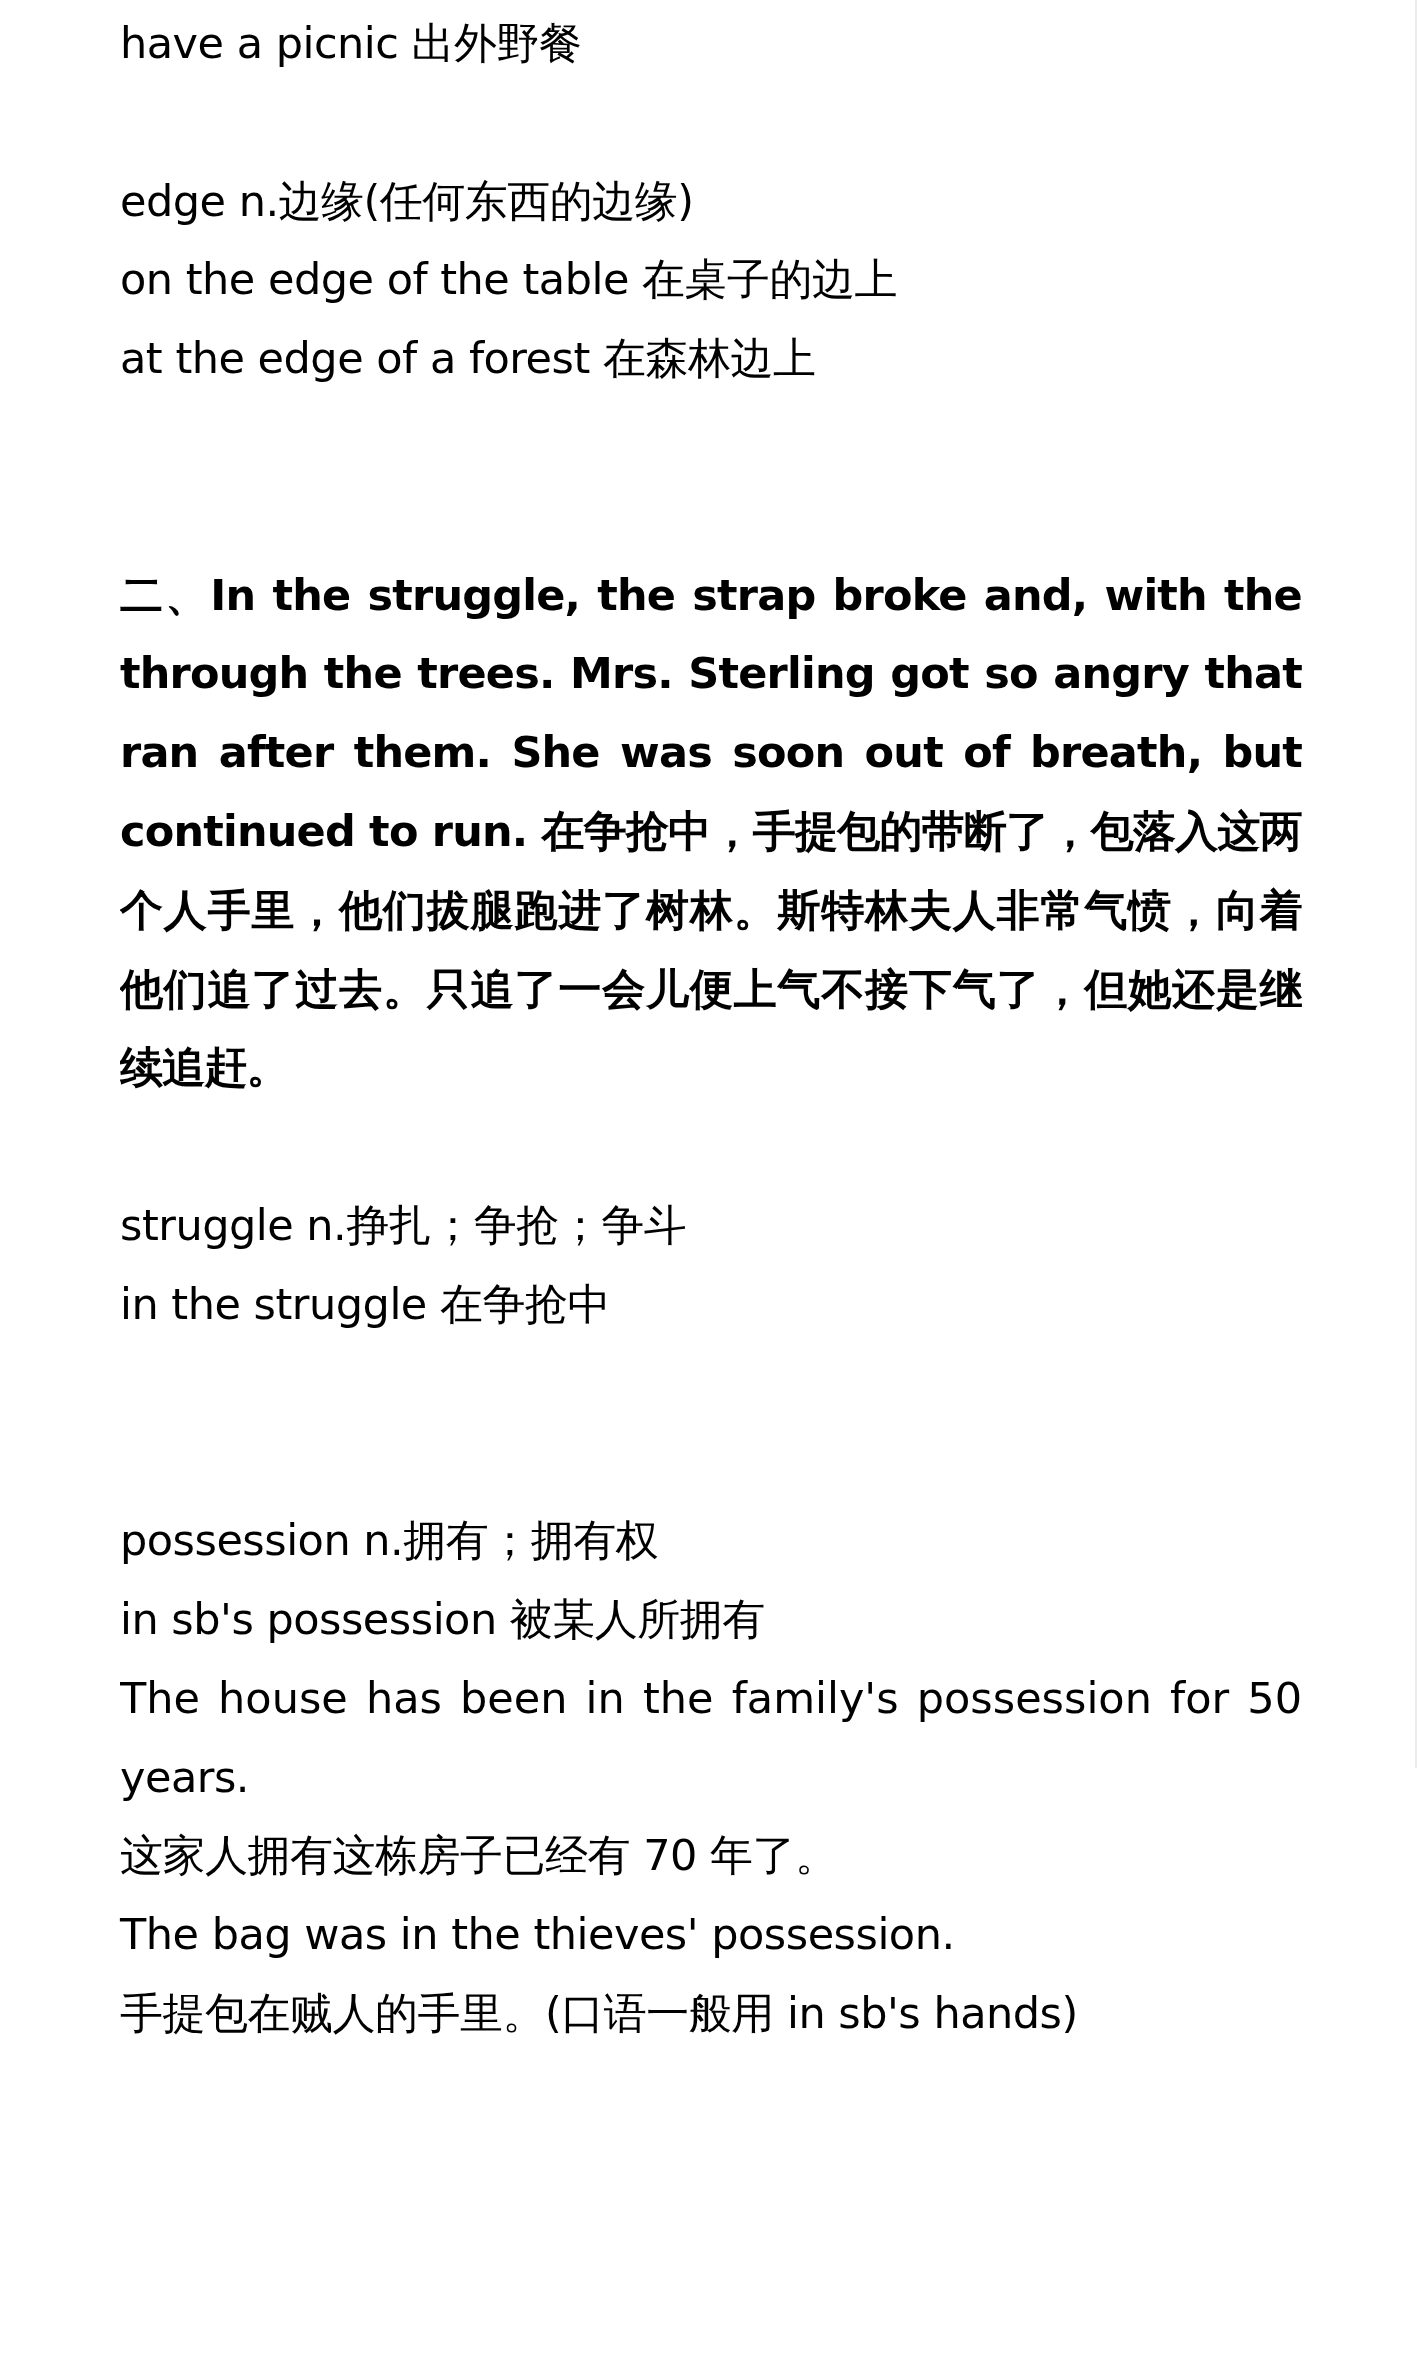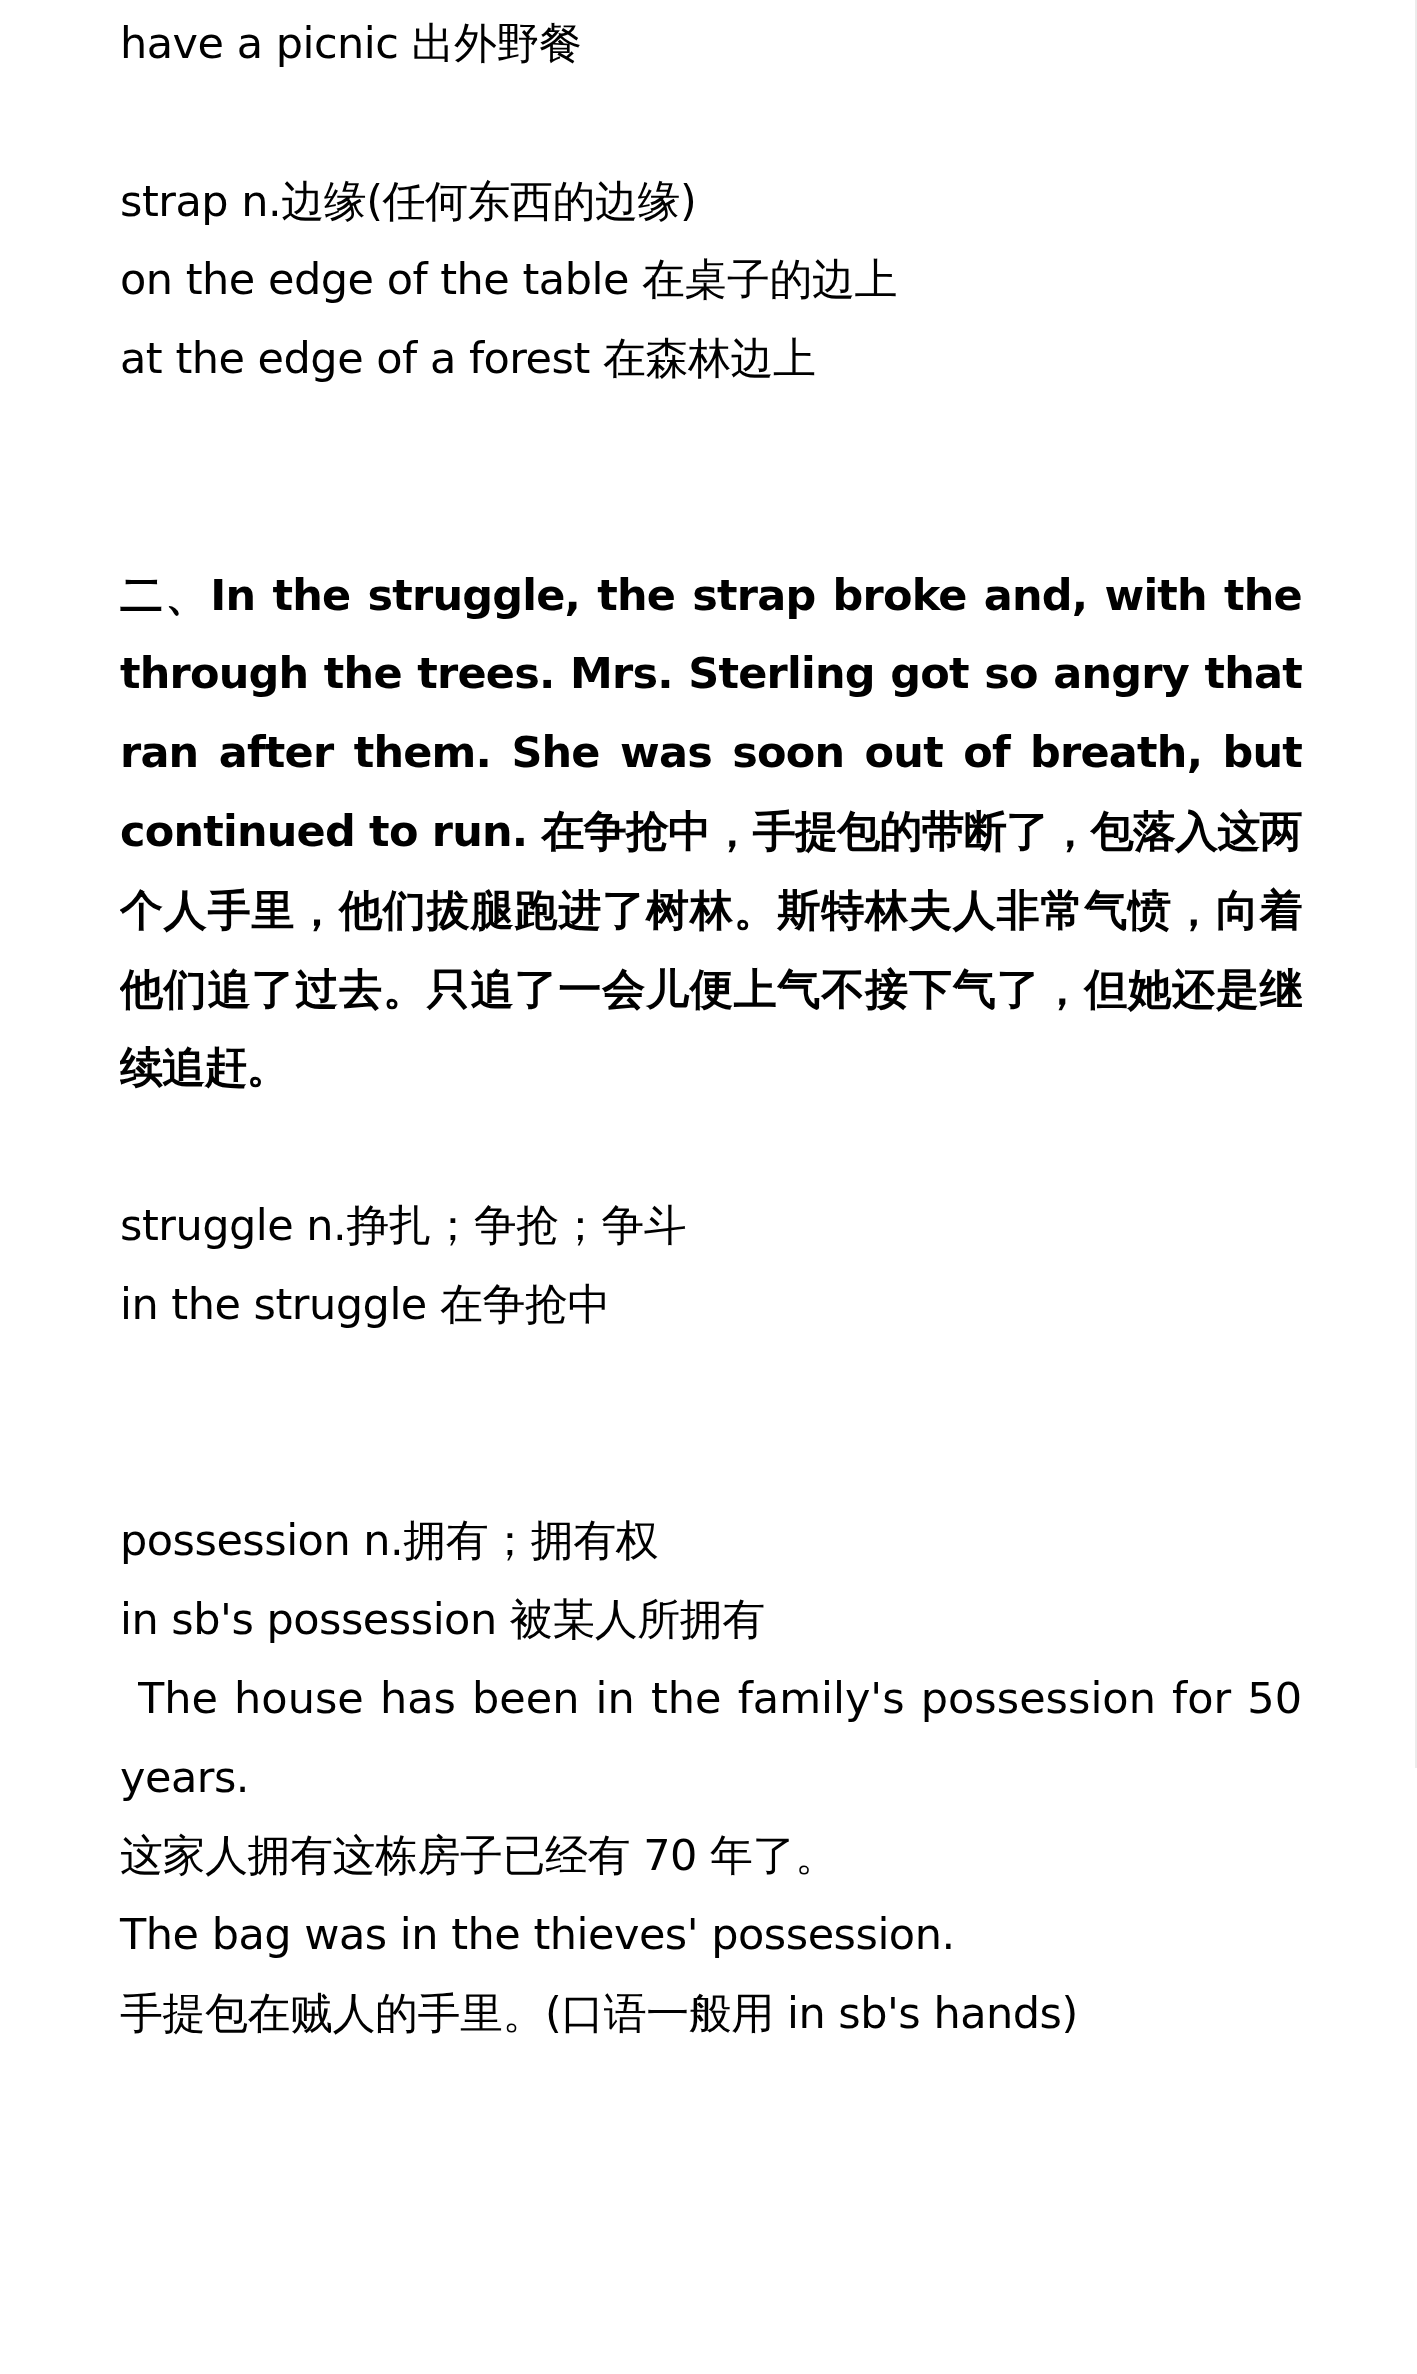--- a/index.html
+++ b/index.html
@@ -60,33 +60,32 @@
   .para-bold .bl.last {
     text-align-last: left;
   }
   .justify-line {
     display: block;
     height: 78.8px;
     text-align: justify;
     text-align-last: justify;
     white-space: normal;
     overflow: hidden;
-    margin-left: 18px;
   }
 </style>
 </head>
 <body>
 
 <div class="page">
   <div class="content">
 
     <span class="line">have a picnic  出外野餐</span>
     <span class="blank"></span>
 
-    <span class="line">strap n.边缘(任何东西的边缘)</span>
+    <span class="line">edge n.边缘(任何东西的边缘)</span>
     <span class="line">on the edge of the table  在桌子的边上</span>
     <span class="line">at the edge of a forest  在森林边上</span>
     <span class="blank"></span>
     <span class="blank"></span>
 
     <div class="para-bold">
       <span class="bl">二、In the struggle, the strap broke and, with the bag</span>
       <span class="bl">through the trees. Mrs. Sterling got so angry that she</span>
       <span class="bl">ran after them. She was soon out of breath, but she</span>
       <span class="bl">continued to run.  在争抢中，手提包的带断了，包落入这两</span>

